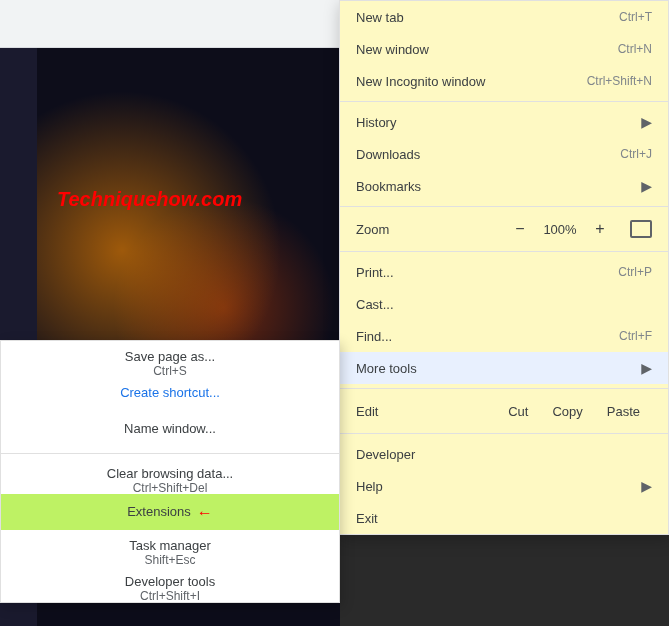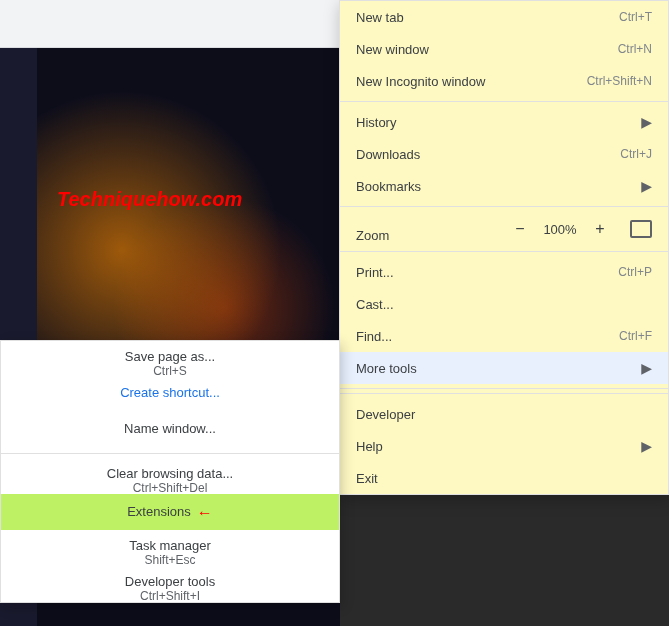--- a/index.html
+++ b/index.html
@@ -166,21 +166,21 @@
     }
     .menu-item.highlighted { background: #e8f0fe; }
 
     .menu-item-label { color: #3c4043; flex: 1; }
     .menu-item-shortcut { color: #80868b; font-size: 12px; margin-left: 24px; }
     .menu-item-arrow { color: #5f6368; font-size: 14px; margin-left: 8px; }
 
     
     .zoom-row {
       display: flex;
-      align-items: flex-end;
+      align-items: center;
       padding: 4px 16px;
       min-height: 36px;
       gap: 16px;
     }
     .zoom-label { color: #3c4043; flex: 1; }
     .zoom-controls {
       display: flex;
       align-items: center;
       gap: 8px;
     }
@@ -341,20 +341,28 @@
     <span class="menu-item-label">Find...</span>
     <span class="menu-item-shortcut">Ctrl+F</span>
   </div>
   <div class="menu-item highlighted">
     <span class="menu-item-label">More tools</span>
     <span class="menu-item-shortcut"></span>
     <span class="menu-item-arrow">▶</span>
   </div>
 
   <div class="divider"></div>
+  <div class="edit-row">
+    <span class="edit-label">Edit</span>
+    <div class="edit-btns">
+      <div class="edit-btn">Cut</div>
+      <div class="edit-btn">Copy</div>
+      <div class="edit-btn">Paste</div>
+    </div>
+  </div>
   <div class="divider"></div>
 
   <div class="menu-item">
     <span class="menu-item-label">Developer</span>
     <span class="menu-item-shortcut"></span>
   </div>
   <div class="menu-item">
     <span class="menu-item-label">Help</span>
     <span class="menu-item-shortcut"></span>
     <span class="menu-item-arrow">▶</span>

